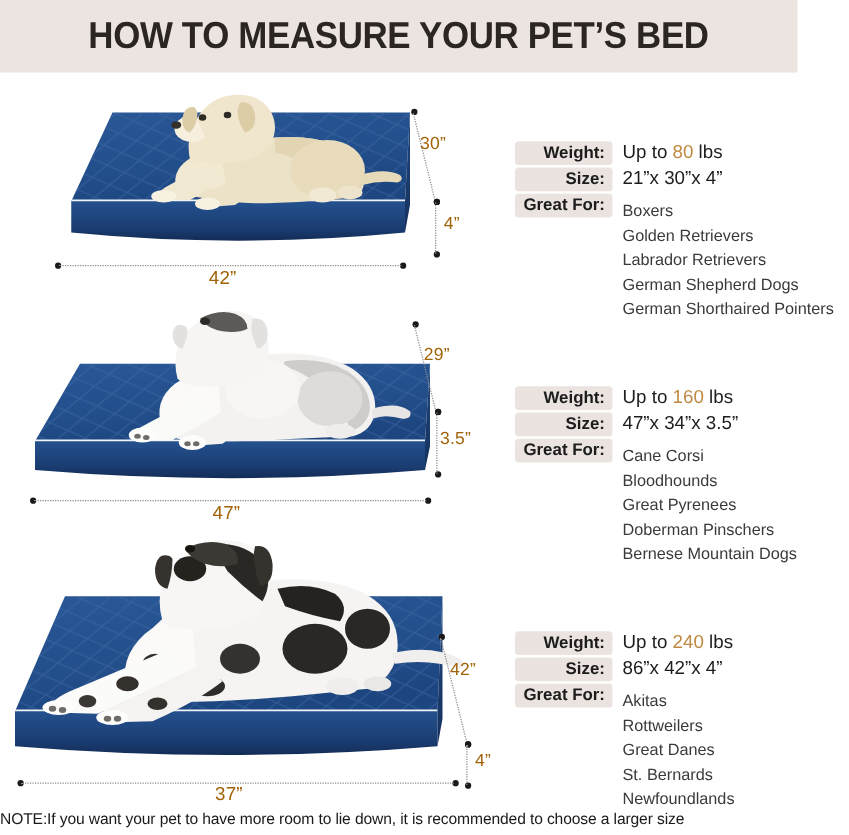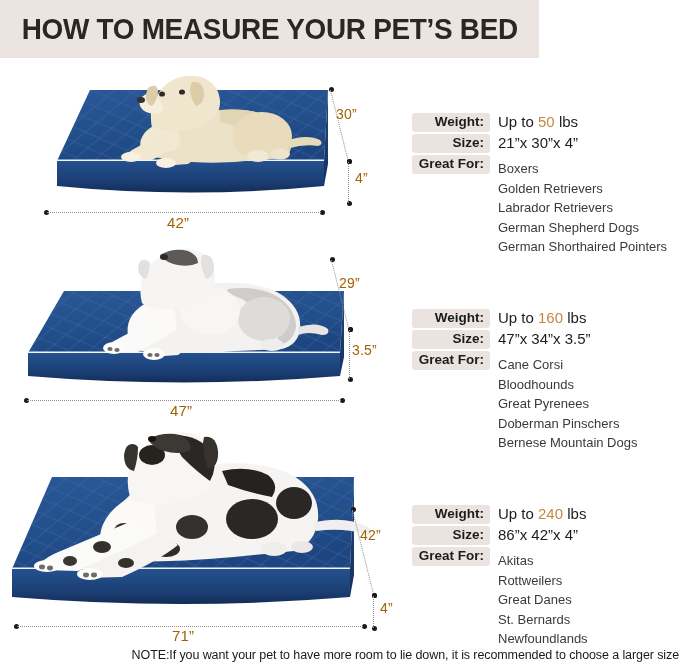--- a/index.html
+++ b/index.html
@@ -17,21 +17,21 @@
     width: 679px;
     height: 668px;
     background: #ffffff;
     overflow: hidden;
   }
 
   
   .header {
     position: absolute;
     left: 0; top: 0;
-    width: 539px;
+    width: 638px;
     height: 58px;
     background: #ece4e0;
     display: flex;
     align-items: center;
     justify-content: center;
   }
   .header-title {
     font-family: "Liberation Sans Narrow", "Liberation Sans", sans-serif;
     font-size: 30px;
     font-weight: bold;
@@ -128,21 +128,21 @@
     white-space: nowrap;
   }
   .breed:first-child { margin-left: 0; }
 
   
   .note {
     position: absolute;
     left: 0;
     top: 648px;
     width: 679px;
-    text-align: right;
+    text-align: left;
     font-size: 12.5px;
     color: #1a1a1a;
     white-space: nowrap;
     letter-spacing: -0.1px;
   }
 </style>
 </head>
 <body>
 
 <div class="page">
@@ -243,21 +243,21 @@
     <div>
       <div class="dim-dot" style="left:44px; top:152px;"></div>
       <div class="dim-dot" style="left:320px; top:152px;"></div>
       <div class="dim-line" style="left:47px; top:154px; width:274px;"></div>
       <div class="dim-label big" style="left:167px; top:156px;">42”</div>
     </div>
 
     <div class="info" style="left:412px; top:55px;">
       <div class="info-row">
         <div class="chip">Weight:</div>
-        <div class="val big"><span>Up to </span><span class="hl">50</span><span> lbs</span></div>
+        <div class="val big"><span>Up to </span><span class="hl">80</span><span> lbs</span></div>
       </div>
       <div class="info-row">
         <div class="chip">Size:</div>
         <div class="val big">21”x 30”x 4”</div>
       </div>
       <div class="info-row">
         <div class="chip">Great For:</div>
       </div>
       <div class="breed-list">
         <div class="breed">Boxers</div>
@@ -480,21 +480,21 @@
       <div class="dim-dot" style="left:372px; top:172px;"></div>
       <div class="dim-dot" style="left:372px; top:205px;"></div>
       <div class="dim-line" style="left:374px; top:175px; width:32px; transform:rotate(90deg);"></div>
       <div class="dim-label" style="left:380px; top:179px;">4”</div>
     </div>
 
     <div>
       <div class="dim-dot" style="left:14px; top:203px;"></div>
       <div class="dim-dot" style="left:362px; top:203px;"></div>
       <div class="dim-line" style="left:17px; top:205px; width:346px;"></div>
-      <div class="dim-label big" style="left:172px; top:206px;">71”</div>
+      <div class="dim-label big" style="left:172px; top:206px;">37”</div>
     </div>
 
     <div class="info" style="left:412px; top:84px;">
       <div class="info-row">
         <div class="chip">Weight:</div>
         <div class="val big"><span>Up to </span><span class="hl">240</span><span> lbs</span></div>
       </div>
       <div class="info-row">
         <div class="chip">Size:</div>
         <div class="val big">86”x 42”x 4”</div>

